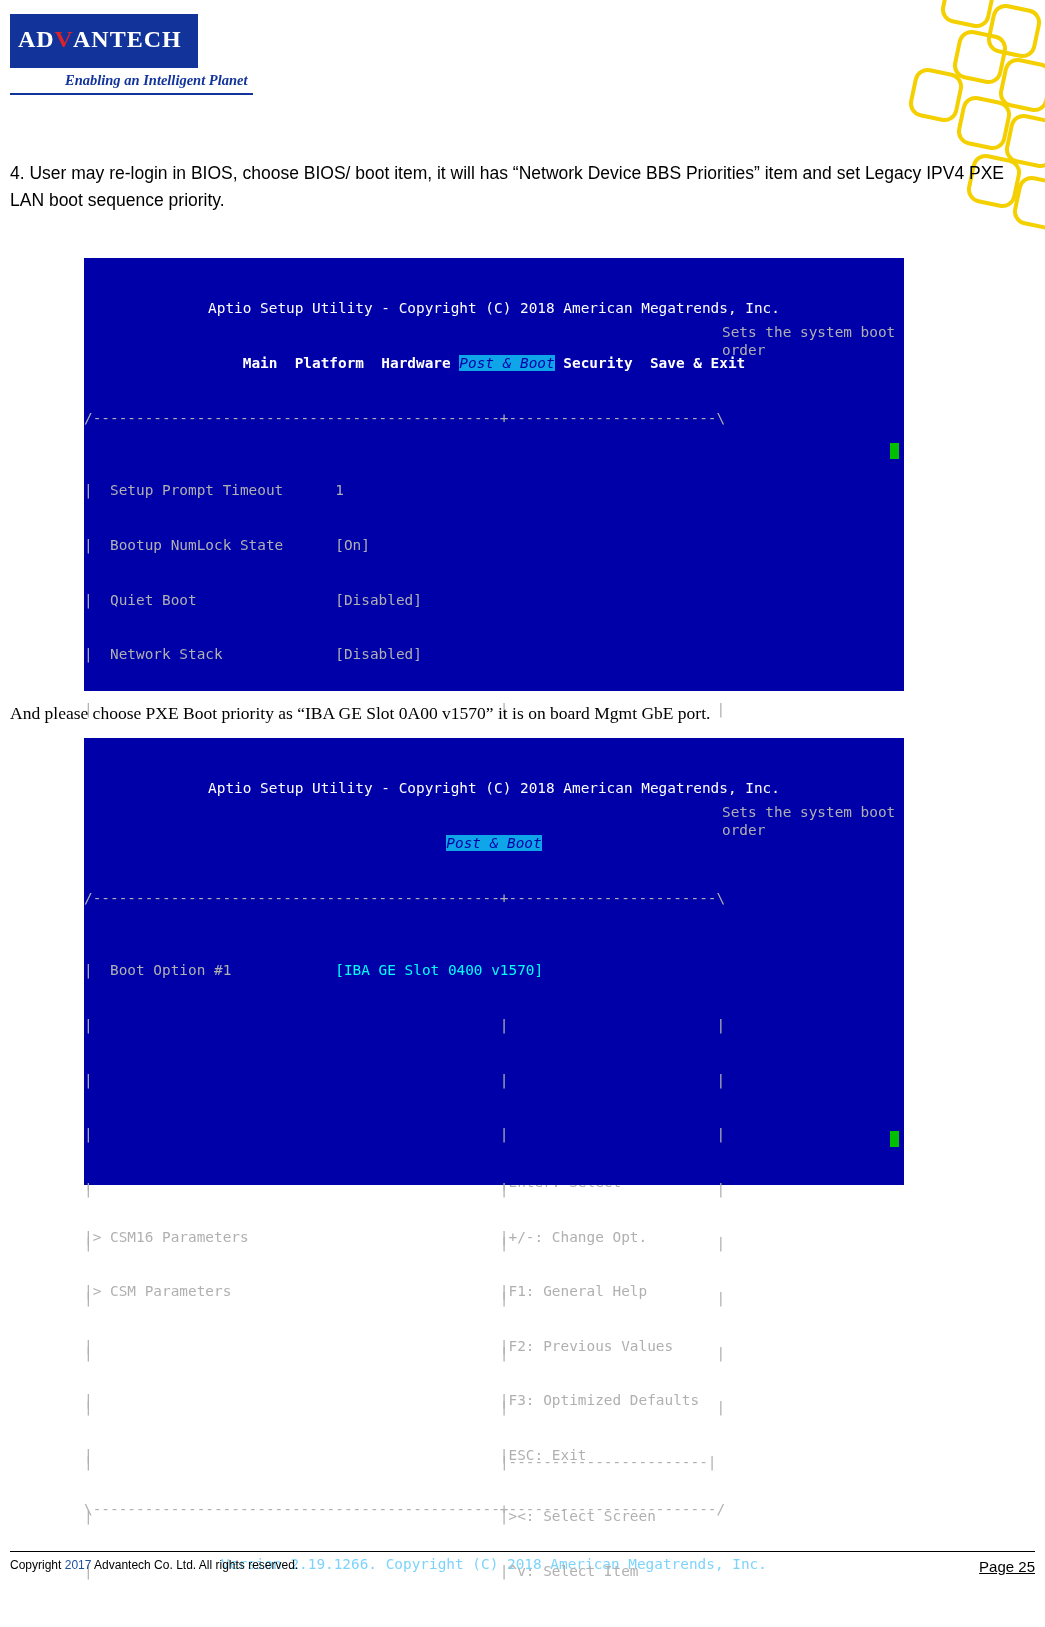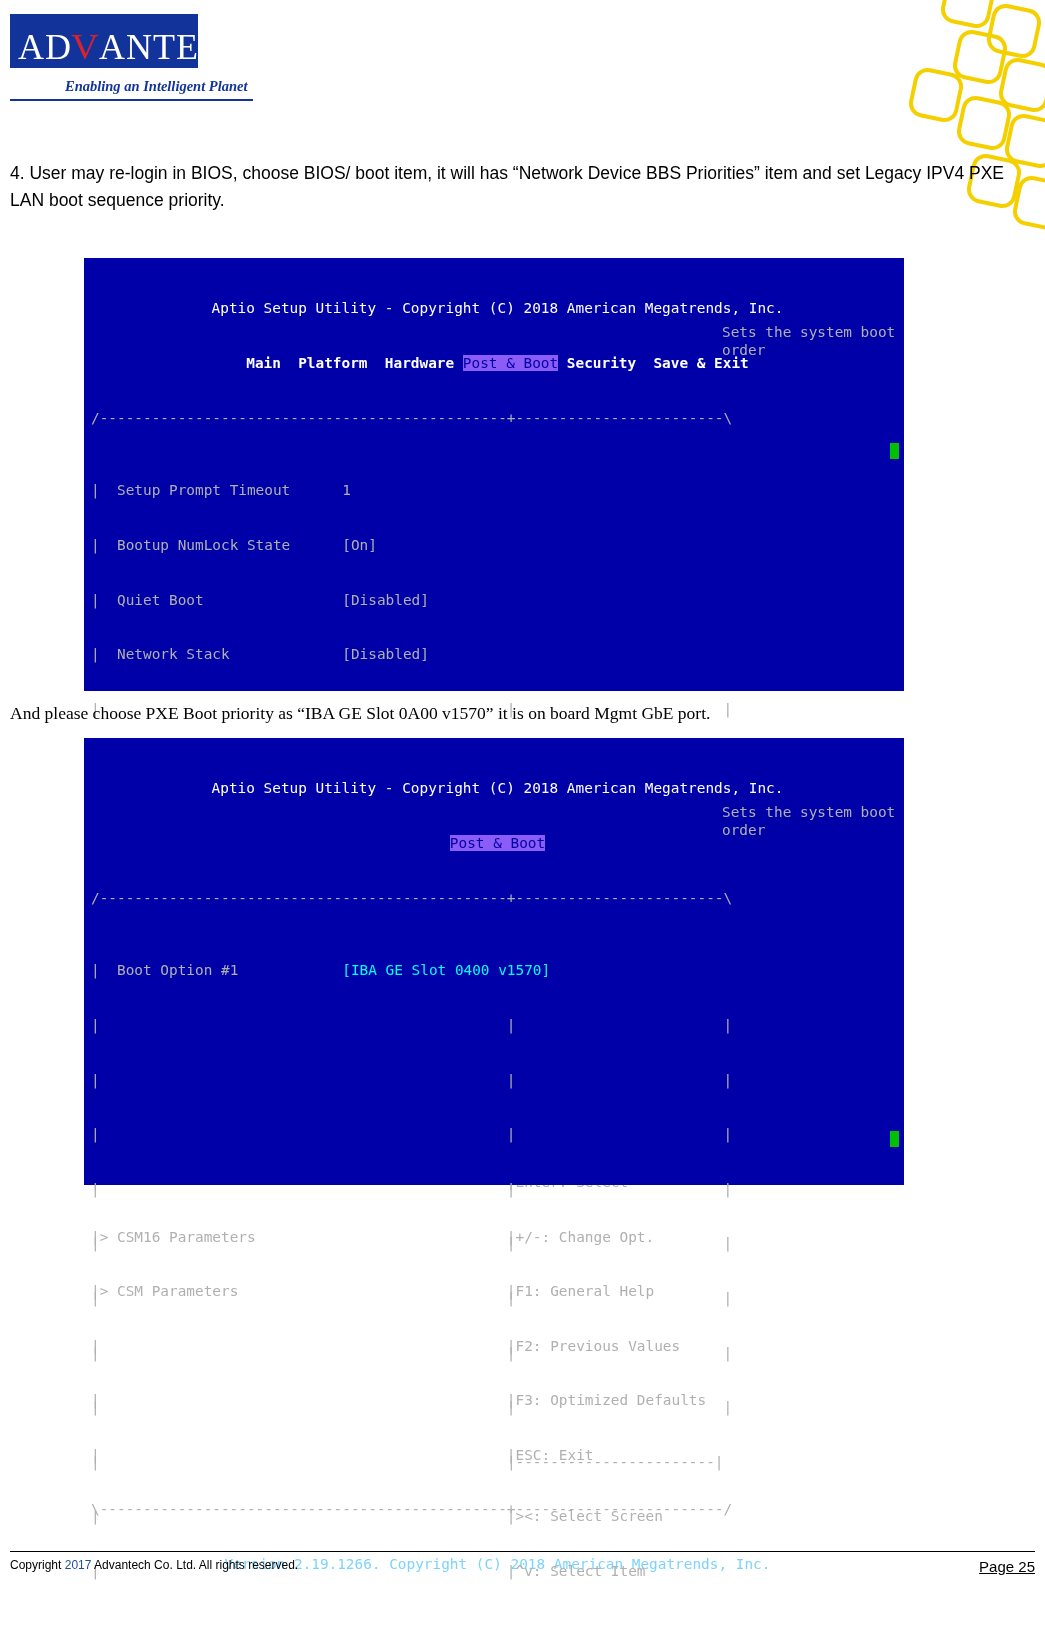--- a/index.html
+++ b/index.html
@@ -24,40 +24,40 @@
   }
   .logo-bar {
     background: #12349a;
     width: 188px;
     height: 54px;
     position: relative;
   }
   .logo-text {
     color: #ffffff;
     font-family: "Liberation Serif", serif;
-    font-weight: normal;
-    font-size: 36px;
+    font-weight: bold;
+    font-size: 24px;
     letter-spacing: 1px;
     position: absolute;
     left: 8px;
     top: 12px;
     white-space: nowrap;
   }
   .logo-text .vee {
     display: inline-block;
     color: #d8232a;
     transform: scaleX(1.05);
   }
   .logo-tag {
     font-family: "Liberation Serif", serif;
     font-style: italic;
     font-weight: bold;
     font-size: 14.5px;
     color: #12349a;
-    margin-top: 10px;
+    margin-top: 4px;
     margin-left: 55px;
     white-space: nowrap;
   }
   .logo-underline {
     width: 243px;
     height: 2px;
     background: #12349a;
     margin-top: 4px;
     margin-left: 0px;
   }
@@ -111,35 +111,35 @@
   }
   #bios-2 {
     left: 84px;
     top: 738px;
     width: 820px;
     height: 447px;
     padding: 5px 0 0 0;
   }
   .bios .line {
     height: 18.2px;
-    padding-left: 7px;
   }
   .title {
     color: #ffffff;
     text-align: center;
     display: block;
   }
   .menubar {
     text-align: center;
     color: #ffffff;
   }
   .menubar .item { color: #ffffff; font-weight: bold; }
   .menubar .sel {
-    background: #8b5cf6;
+    background: #0ea5e9;
     color: #0000a8;
+    font-style: italic;
   }
   .frame { color: #b0b0b0; }
   .cyan  { color: #00ffff; }
   .footer-line {
     color: #7dd3fc;
     text-align: center;
   }
 
   
   .footer-rule {

